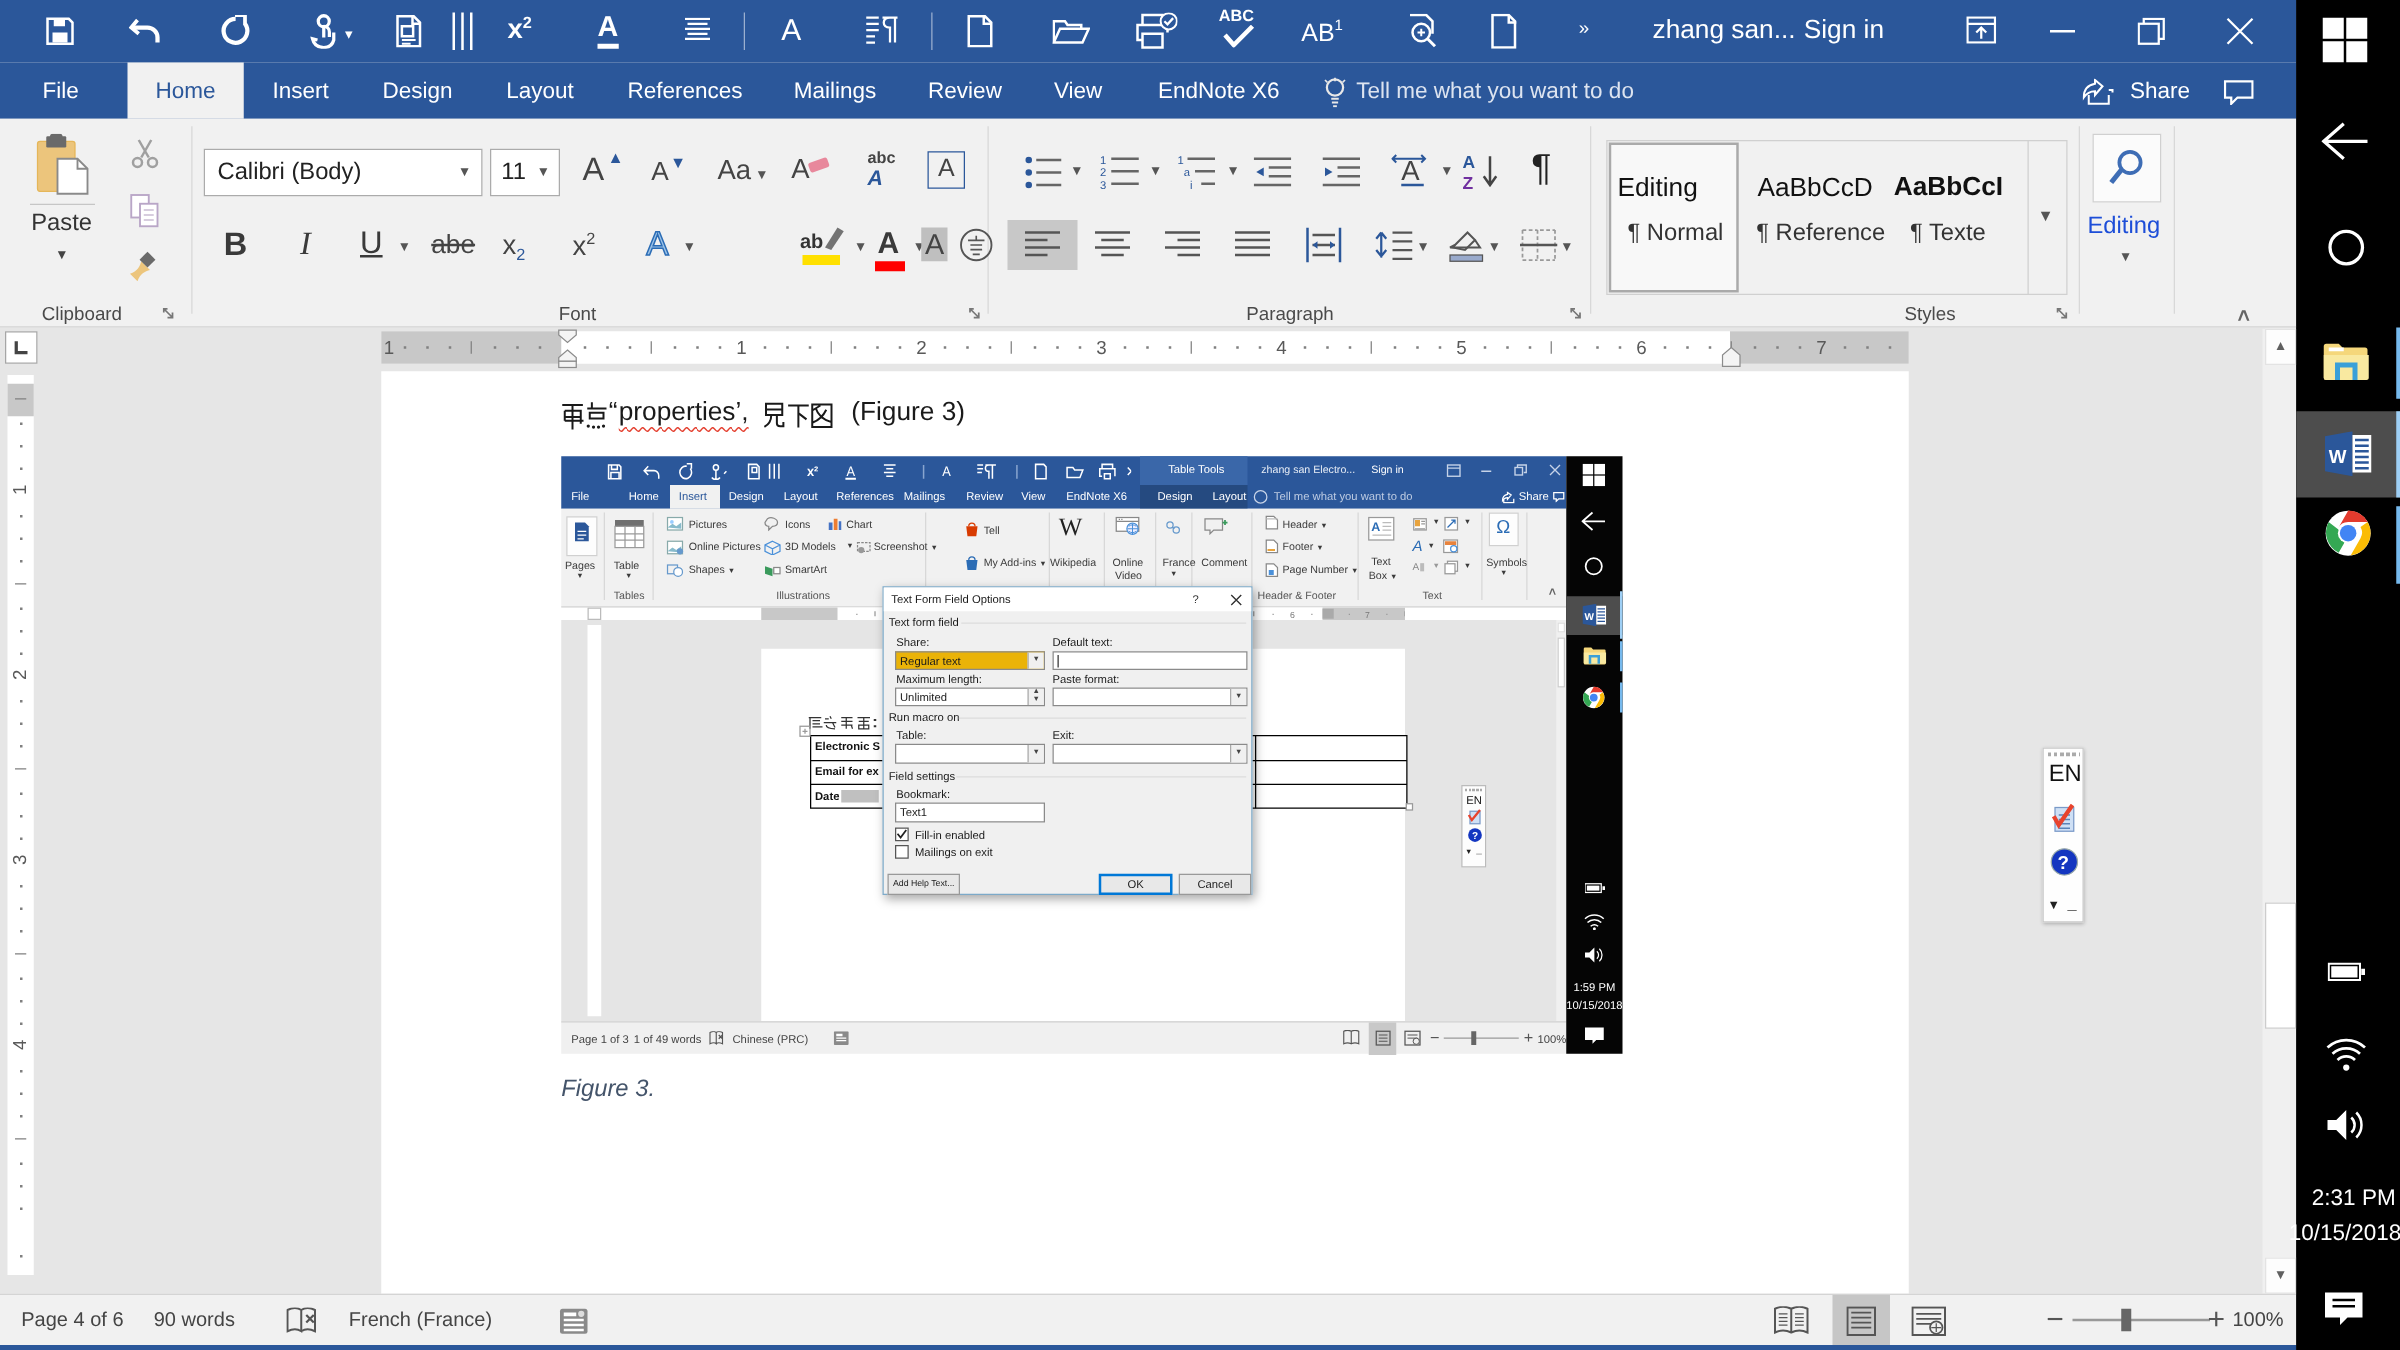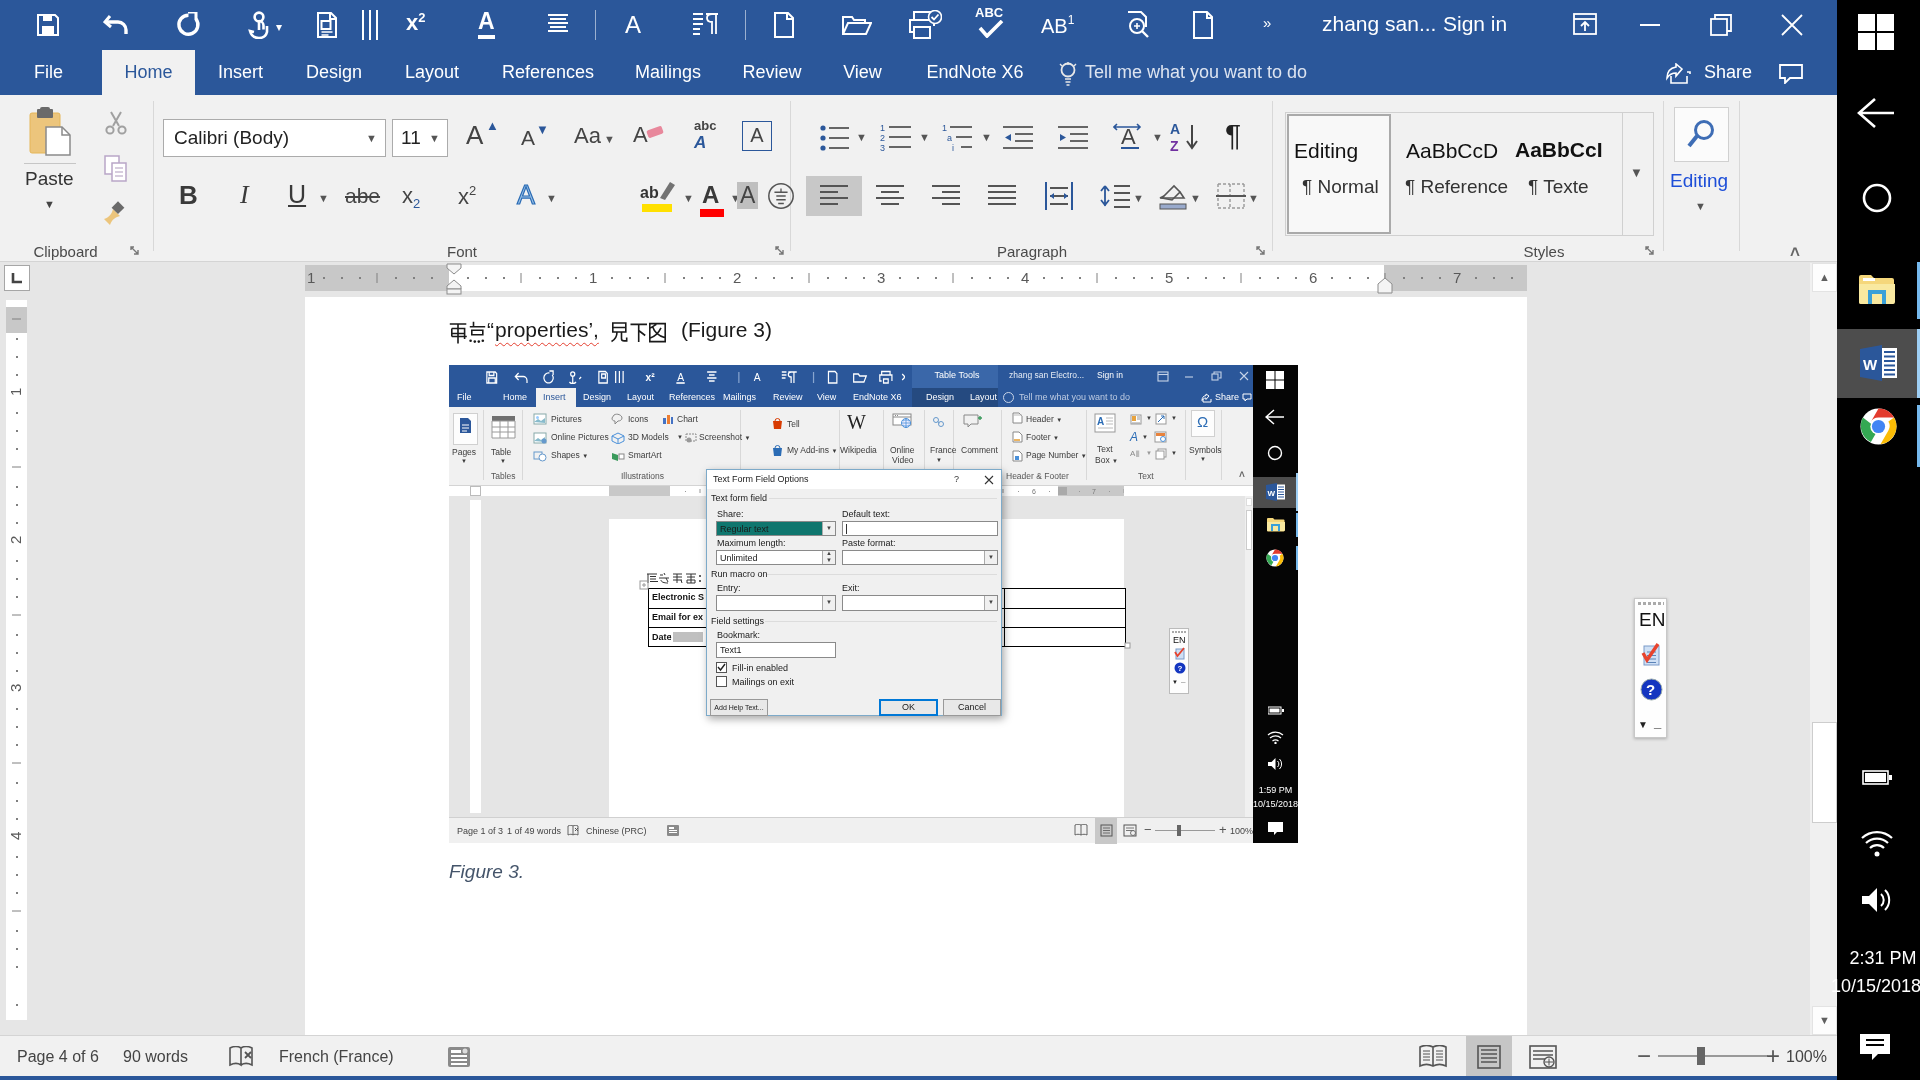--- a/index.html
+++ b/index.html
@@ -798,21 +798,21 @@
       <div class="abs" style="left:257px;top:104px;width:296px;height:247px;background:#f0f0f0;border:1px solid #7daac9;box-shadow:2px 3px 8px rgba(0,0,0,.35);font-size:9px;color:#1a1a1a">
         <div class="abs" style="left:0;top:0;width:294px;height:19px;background:#fff"></div>
         <div class="abs" style="left:6px;top:4px;font-size:9px">Text Form Field Options</div>
         <div class="abs" style="left:247px;top:4px;color:#333">?</div>
         <svg class="abs" style="left:277px;top:5px" width="10" height="10" viewBox="0 0 10 10">
             <path d="M1 1 L9 9 M9 1 L1 9" stroke="#333" stroke-width="1.1"></path>
           </svg>
         <div class="abs" style="left:4px;top:23px">Text form field</div>
         <div class="abs" style="left:62px;top:28px;width:228px;height:1px;background:#dcdcdc"></div>
         <div class="abs" style="left:10px;top:39px">Share:</div>
-        <div class="abs" style="left:9px;top:51px;width:120px;height:15px;background:#0f766e;border:1px solid #8a8a8a">
+        <div class="abs" style="left:9px;top:51px;width:120px;height:15px;background:#eab308;border:1px solid #8a8a8a">
           <div class="abs" style="left:3px;top:2px">Regular text</div>
           <div class="abs" style="left:105px;top:0;width:13px;height:13px;background:#f0f0f0;border-left:1px solid #aaa">
               <span style="position:absolute;left:3px;top:3px;font-size:6px;color:#444">▼</span>
             </div>
         </div>
         <div class="abs" style="left:135px;top:39px">Default text:</div>
         <div class="abs" style="left:135px;top:51px;width:156px;height:15px;background:#fff;border:1px solid #8a8a8a">
             <div class="abs" style="left:3px;top:2px;width:1px;height:10px;background:#333"></div>
           </div>
         <div class="abs" style="left:10px;top:68px">Maximum length:</div>
@@ -824,21 +824,21 @@
             </div>
         </div>
         <div class="abs" style="left:135px;top:68px">Paste format:</div>
         <div class="abs" style="left:135px;top:80px;width:156px;height:15px;background:#fff;border:1px solid #8a8a8a">
           <div class="abs" style="left:141px;top:0;width:13px;height:13px;background:#f0f0f0;border-left:1px solid #aaa">
               <span style="position:absolute;left:3px;top:3px;font-size:6px;color:#444">▼</span>
             </div>
         </div>
         <div class="abs" style="left:4px;top:99px">Run macro on</div>
         <div class="abs" style="left:60px;top:104px;width:230px;height:1px;background:#dcdcdc"></div>
-        <div class="abs" style="left:10px;top:113px">Entry:</div>
+        <div class="abs" style="left:10px;top:113px">Table:</div>
         <div class="abs" style="left:9px;top:125px;width:120px;height:16px;background:#fff;border:1px solid #8a8a8a">
           <div class="abs" style="left:105px;top:0;width:13px;height:14px;background:#f0f0f0;border-left:1px solid #aaa">
               <span style="position:absolute;left:3px;top:3px;font-size:6px;color:#444">▼</span>
             </div>
         </div>
         <div class="abs" style="left:135px;top:113px">Exit:</div>
         <div class="abs" style="left:135px;top:125px;width:156px;height:16px;background:#fff;border:1px solid #8a8a8a">
           <div class="abs" style="left:141px;top:0;width:13px;height:14px;background:#f0f0f0;border-left:1px solid #aaa">
               <span style="position:absolute;left:3px;top:3px;font-size:6px;color:#444">▼</span>
             </div>

